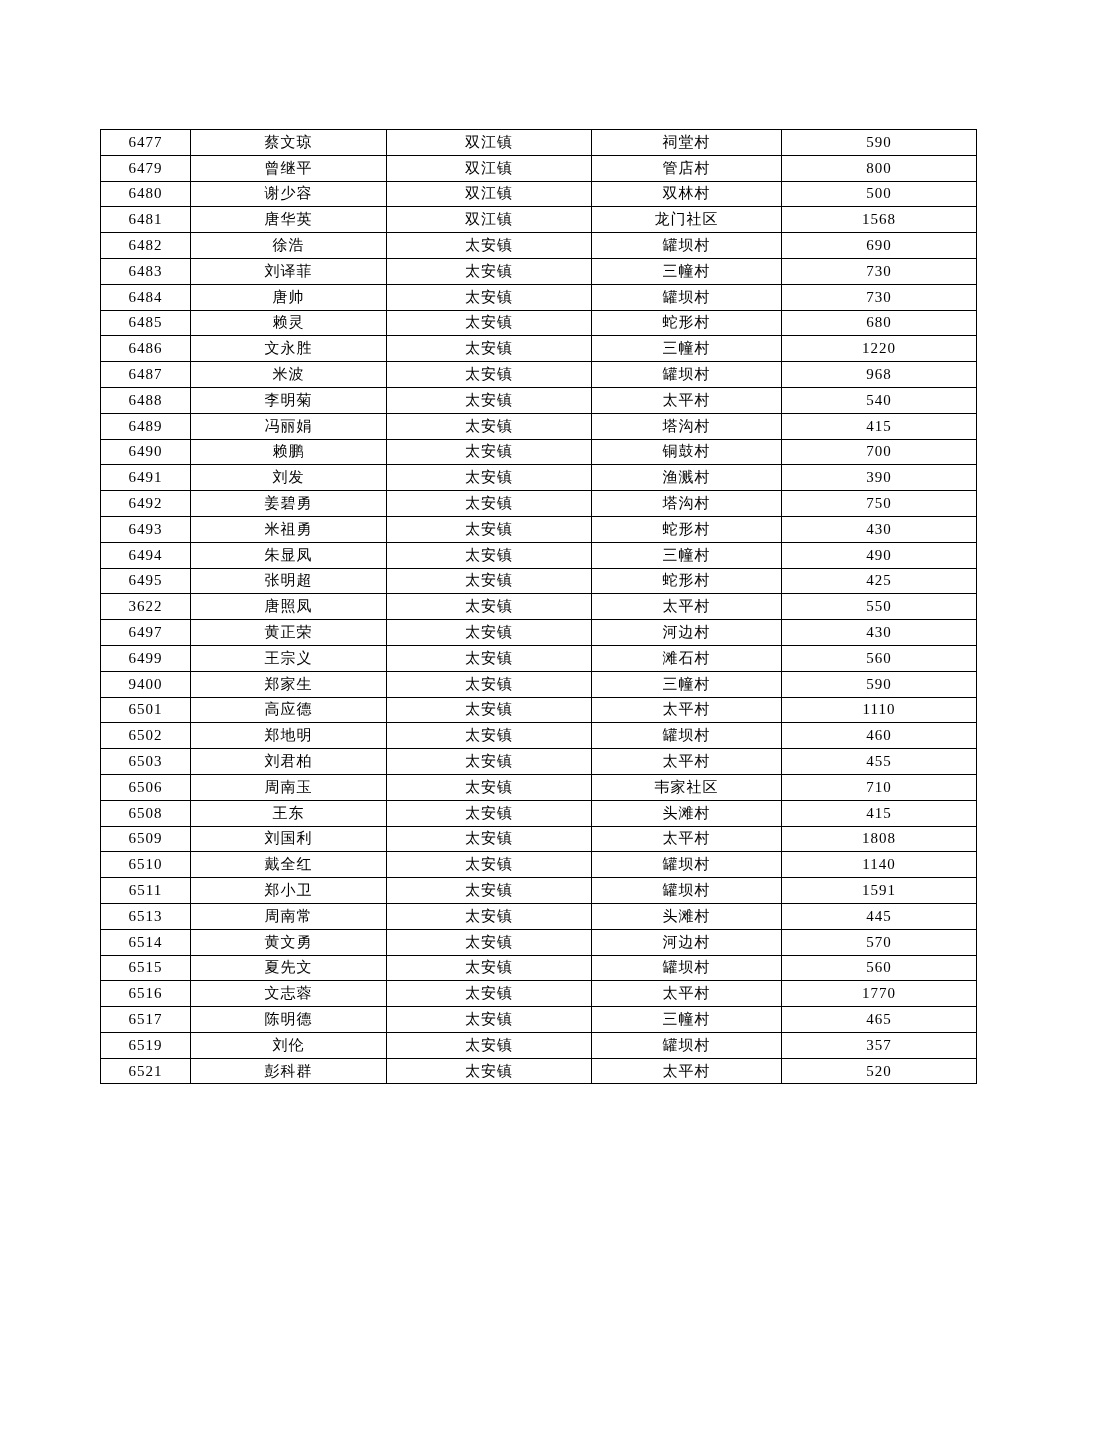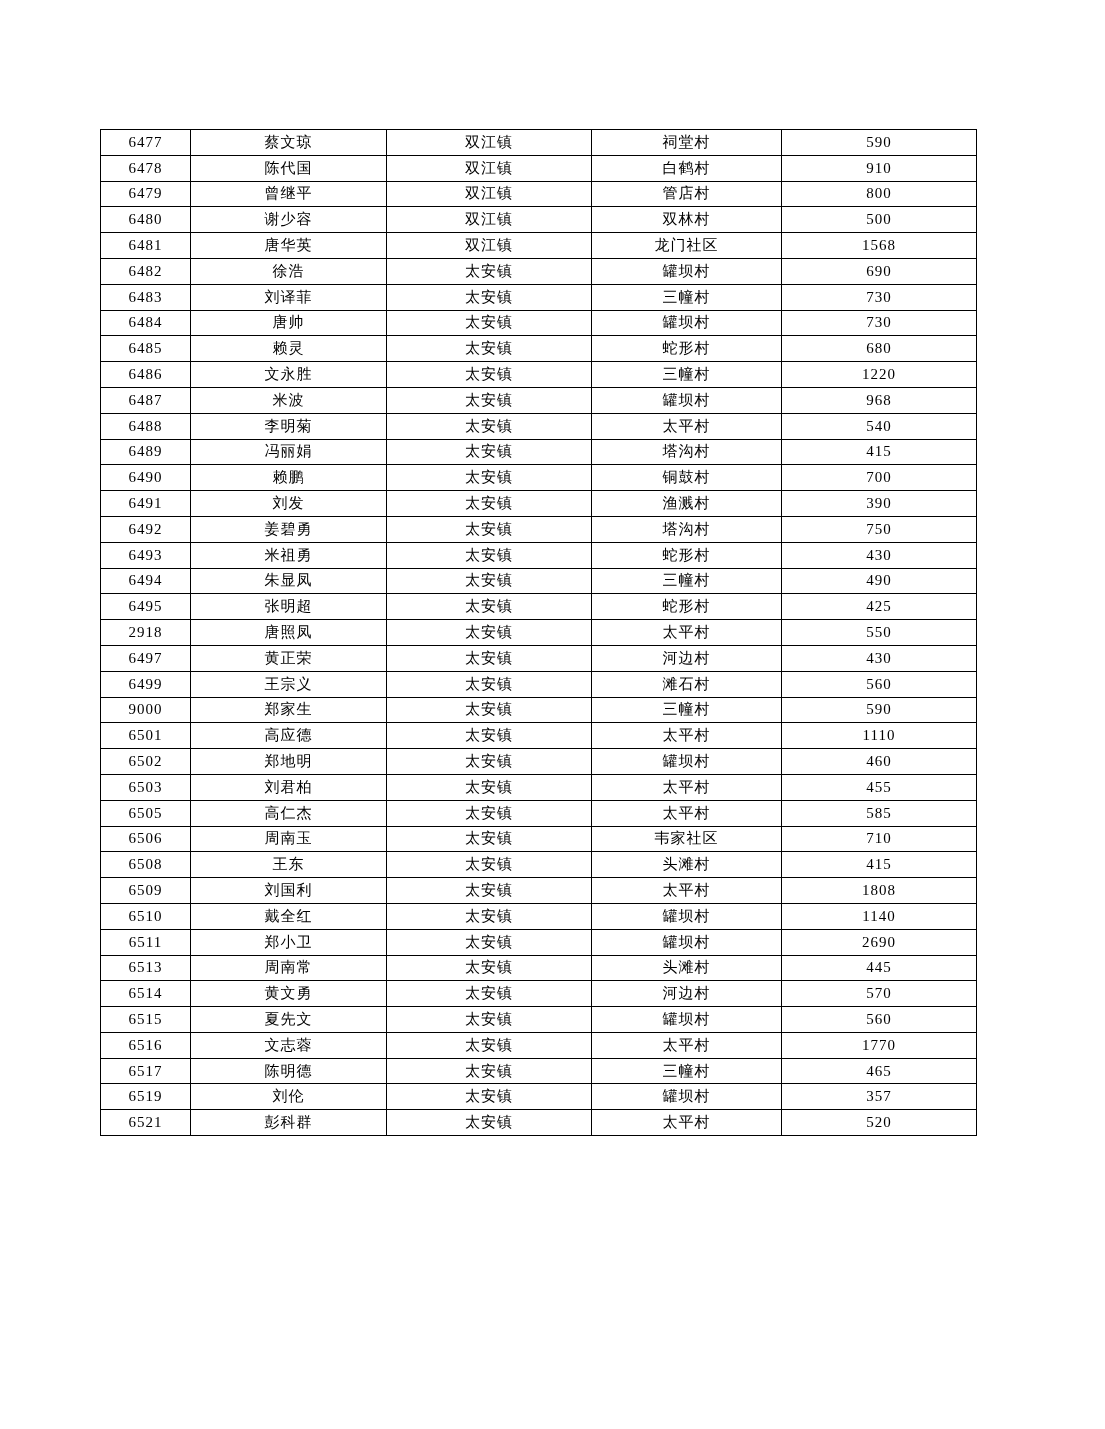--- a/index.html
+++ b/index.html
@@ -58,27 +58,20 @@
       </colgroup>
       <tbody>
           <tr>
             <td>6477</td>
             <td>蔡文琼</td>
             <td>双江镇</td>
             <td>祠堂村</td>
             <td>590</td>
           </tr>
           <tr>
-            <td>6478</td>
-            <td>陈代国</td>
-            <td>双江镇</td>
-            <td>白鹤村</td>
-            <td>910</td>
-          </tr>
-          <tr>
             <td>6479</td>
             <td>曾继平</td>
             <td>双江镇</td>
             <td>管店村</td>
             <td>800</td>
           </tr>
           <tr>
             <td>6480</td>
             <td>谢少容</td>
             <td>双江镇</td>
@@ -184,42 +177,42 @@
             <td>490</td>
           </tr>
           <tr>
             <td>6495</td>
             <td>张明超</td>
             <td>太安镇</td>
             <td>蛇形村</td>
             <td>425</td>
           </tr>
           <tr>
-            <td>2918</td>
+            <td>3622</td>
             <td>唐照凤</td>
             <td>太安镇</td>
             <td>太平村</td>
             <td>550</td>
           </tr>
           <tr>
             <td>6497</td>
             <td>黄正荣</td>
             <td>太安镇</td>
             <td>河边村</td>
             <td>430</td>
           </tr>
           <tr>
             <td>6499</td>
             <td>王宗义</td>
             <td>太安镇</td>
             <td>滩石村</td>
             <td>560</td>
           </tr>
           <tr>
-            <td>9000</td>
+            <td>9400</td>
             <td>郑家生</td>
             <td>太安镇</td>
             <td>三幢村</td>
             <td>590</td>
           </tr>
           <tr>
             <td>6501</td>
             <td>高应德</td>
             <td>太安镇</td>
             <td>太平村</td>
@@ -233,27 +226,20 @@
             <td>460</td>
           </tr>
           <tr>
             <td>6503</td>
             <td>刘君柏</td>
             <td>太安镇</td>
             <td>太平村</td>
             <td>455</td>
           </tr>
           <tr>
-            <td>6505</td>
-            <td>高仁杰</td>
-            <td>太安镇</td>
-            <td>太平村</td>
-            <td>585</td>
-          </tr>
-          <tr>
             <td>6506</td>
             <td>周南玉</td>
             <td>太安镇</td>
             <td>韦家社区</td>
             <td>710</td>
           </tr>
           <tr>
             <td>6508</td>
             <td>王东</td>
             <td>太安镇</td>
@@ -272,21 +258,21 @@
             <td>戴全红</td>
             <td>太安镇</td>
             <td>罐坝村</td>
             <td>1140</td>
           </tr>
           <tr>
             <td>6511</td>
             <td>郑小卫</td>
             <td>太安镇</td>
             <td>罐坝村</td>
-            <td>2690</td>
+            <td>1591</td>
           </tr>
           <tr>
             <td>6513</td>
             <td>周南常</td>
             <td>太安镇</td>
             <td>头滩村</td>
             <td>445</td>
           </tr>
           <tr>
             <td>6514</td>

